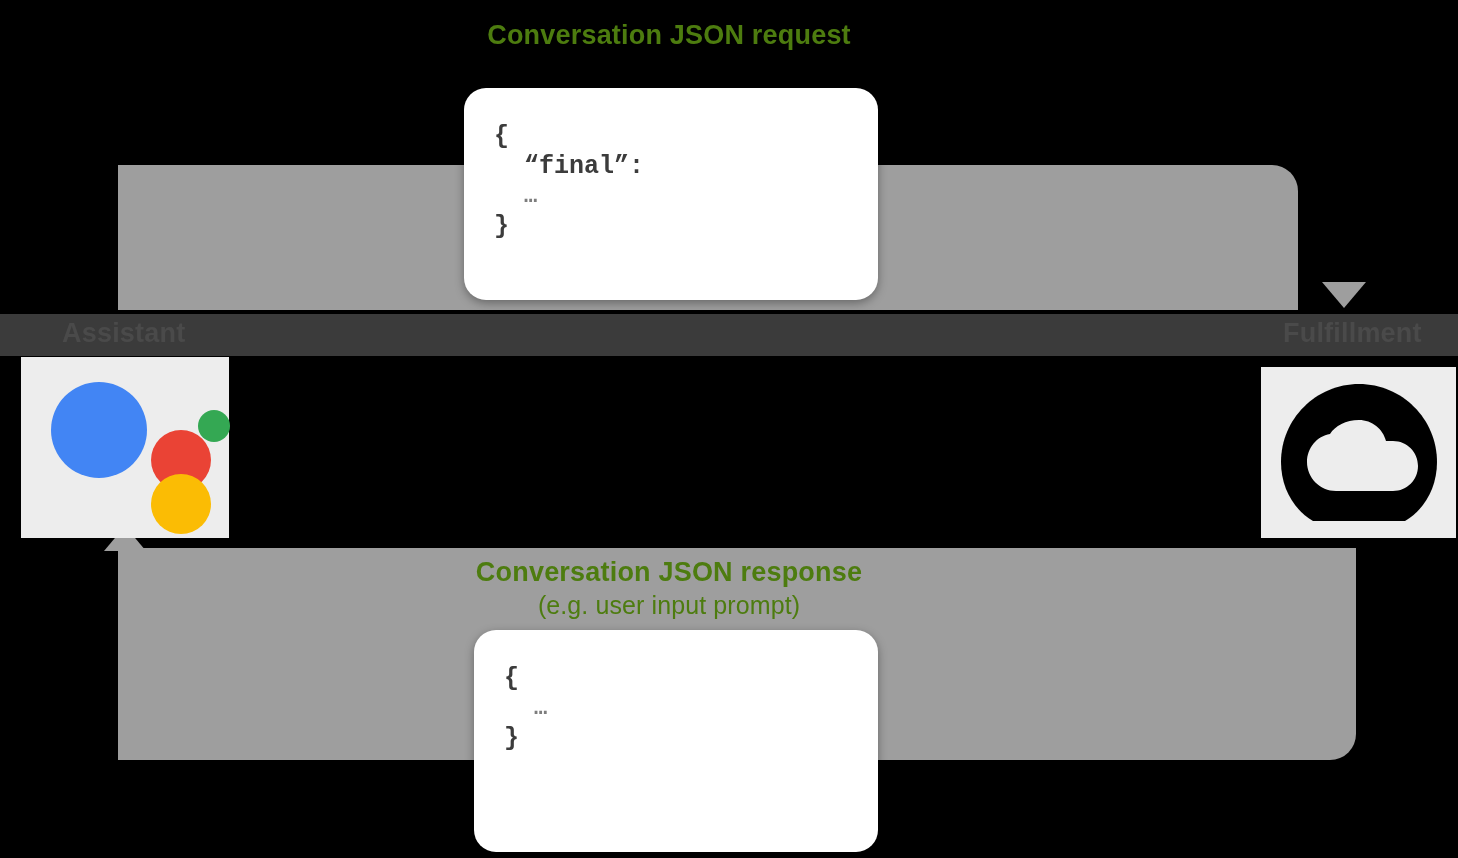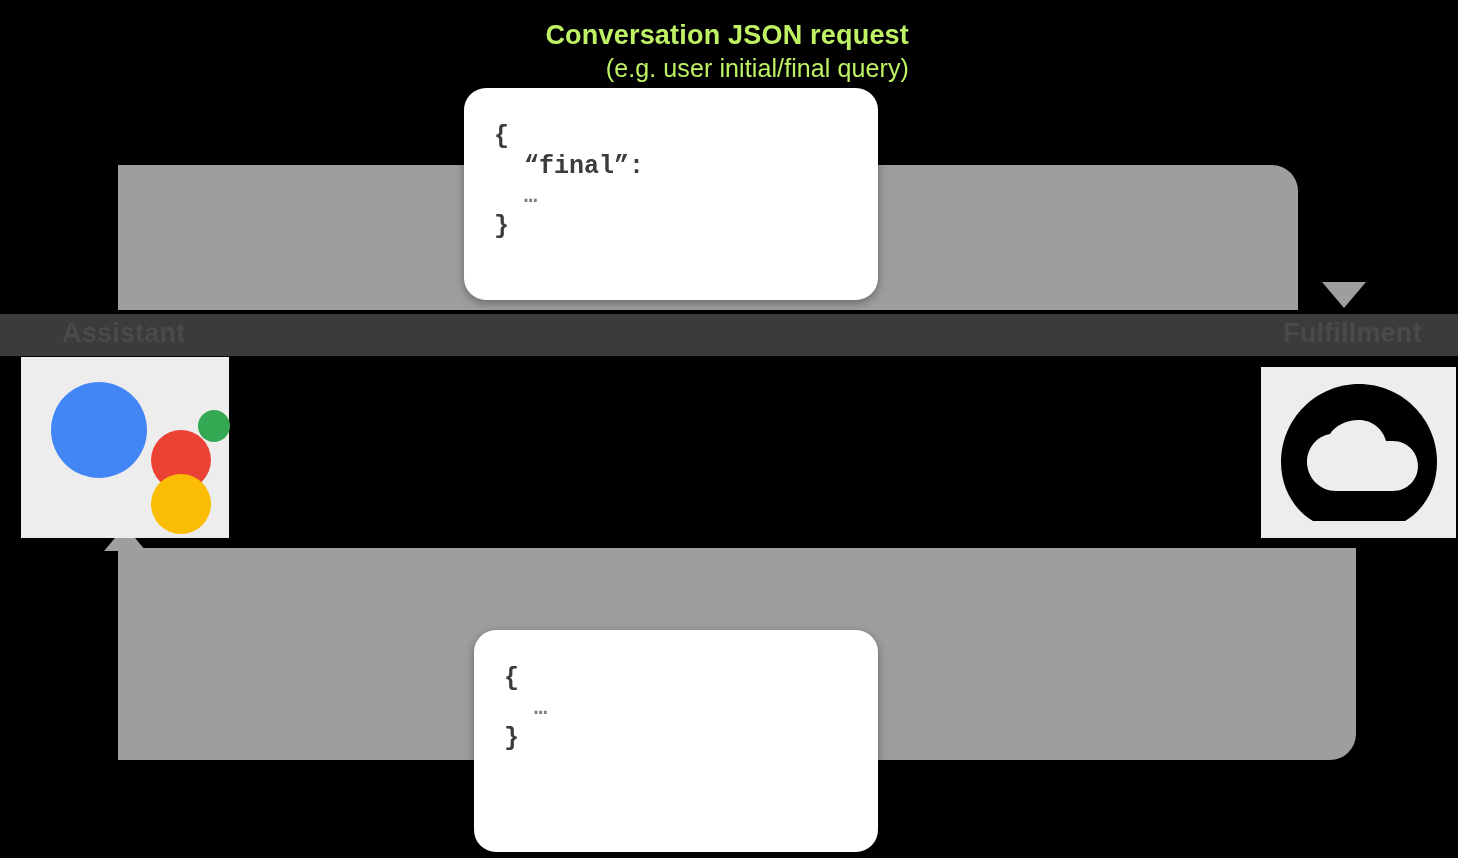--- a/index.html
+++ b/index.html
@@ -114,23 +114,23 @@
     top: 318px;
   }
   #label-fulfillment {
     left: 1283px;
     top: 318px;
   }
 
   
   .flow-caption {
     position: absolute;
-    text-align: right;
+    text-align: center;
     white-space: nowrap;
-    color: #bef264;
+    color: #4d7c0f;
   }
   .flow-caption .caption-title {
     display: block;
     font-size: 27px;
     font-weight: 700;
     line-height: 34px;
     letter-spacing: 0.2px;
   }
   .flow-caption .caption-sub {
     display: block;
@@ -254,23 +254,26 @@
                  C 46 113 33 100 33 84
                  C 33 70 43 58 56 56
                  C 61 48 72 42 85 42 Z" fill="#ededed"></path>
       </svg>
     </div>
   </div>
   <div class="endpoint-label" id="label-fulfillment">Fulfillment</div>
 
   <div class="flow-caption" id="caption-request">
     <span class="caption-title">Conversation JSON request</span>
-    <span class="caption-sub">(e.g. user initial/final query)</span>
-  </div>
-
+  </div>
+
+  <div class="flow-caption" id="caption-response">
+    <span class="caption-title">Conversation JSON response</span>
+    <span class="caption-sub">(e.g. user input prompt)</span>
+  </div>
 
   <div class="json-card" id="json-card-request">
     <span class="json-line">{</span>
     <span class="json-line json-indent">“final”:</span>
     <span class="json-line json-ellipsis">…</span>
     <span class="json-line">}</span>
   </div>
 
   <div class="json-card" id="json-card-response">
     <span class="json-line">{</span>

